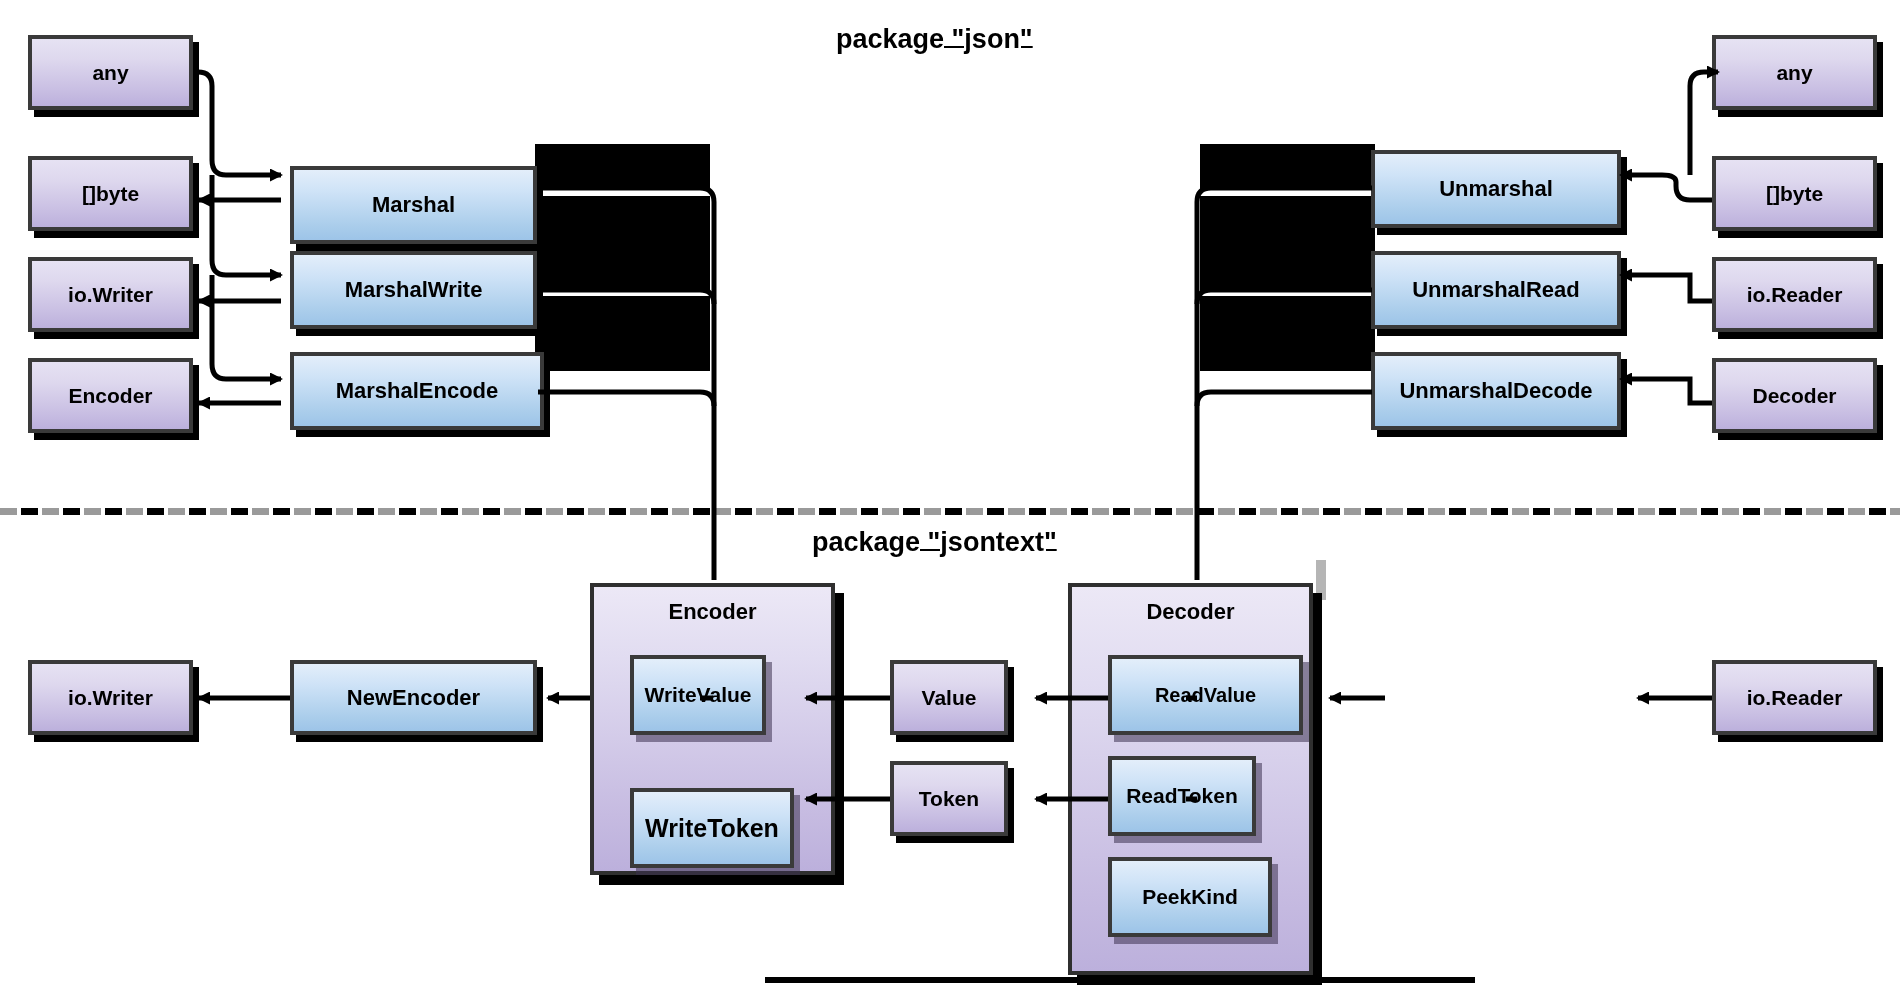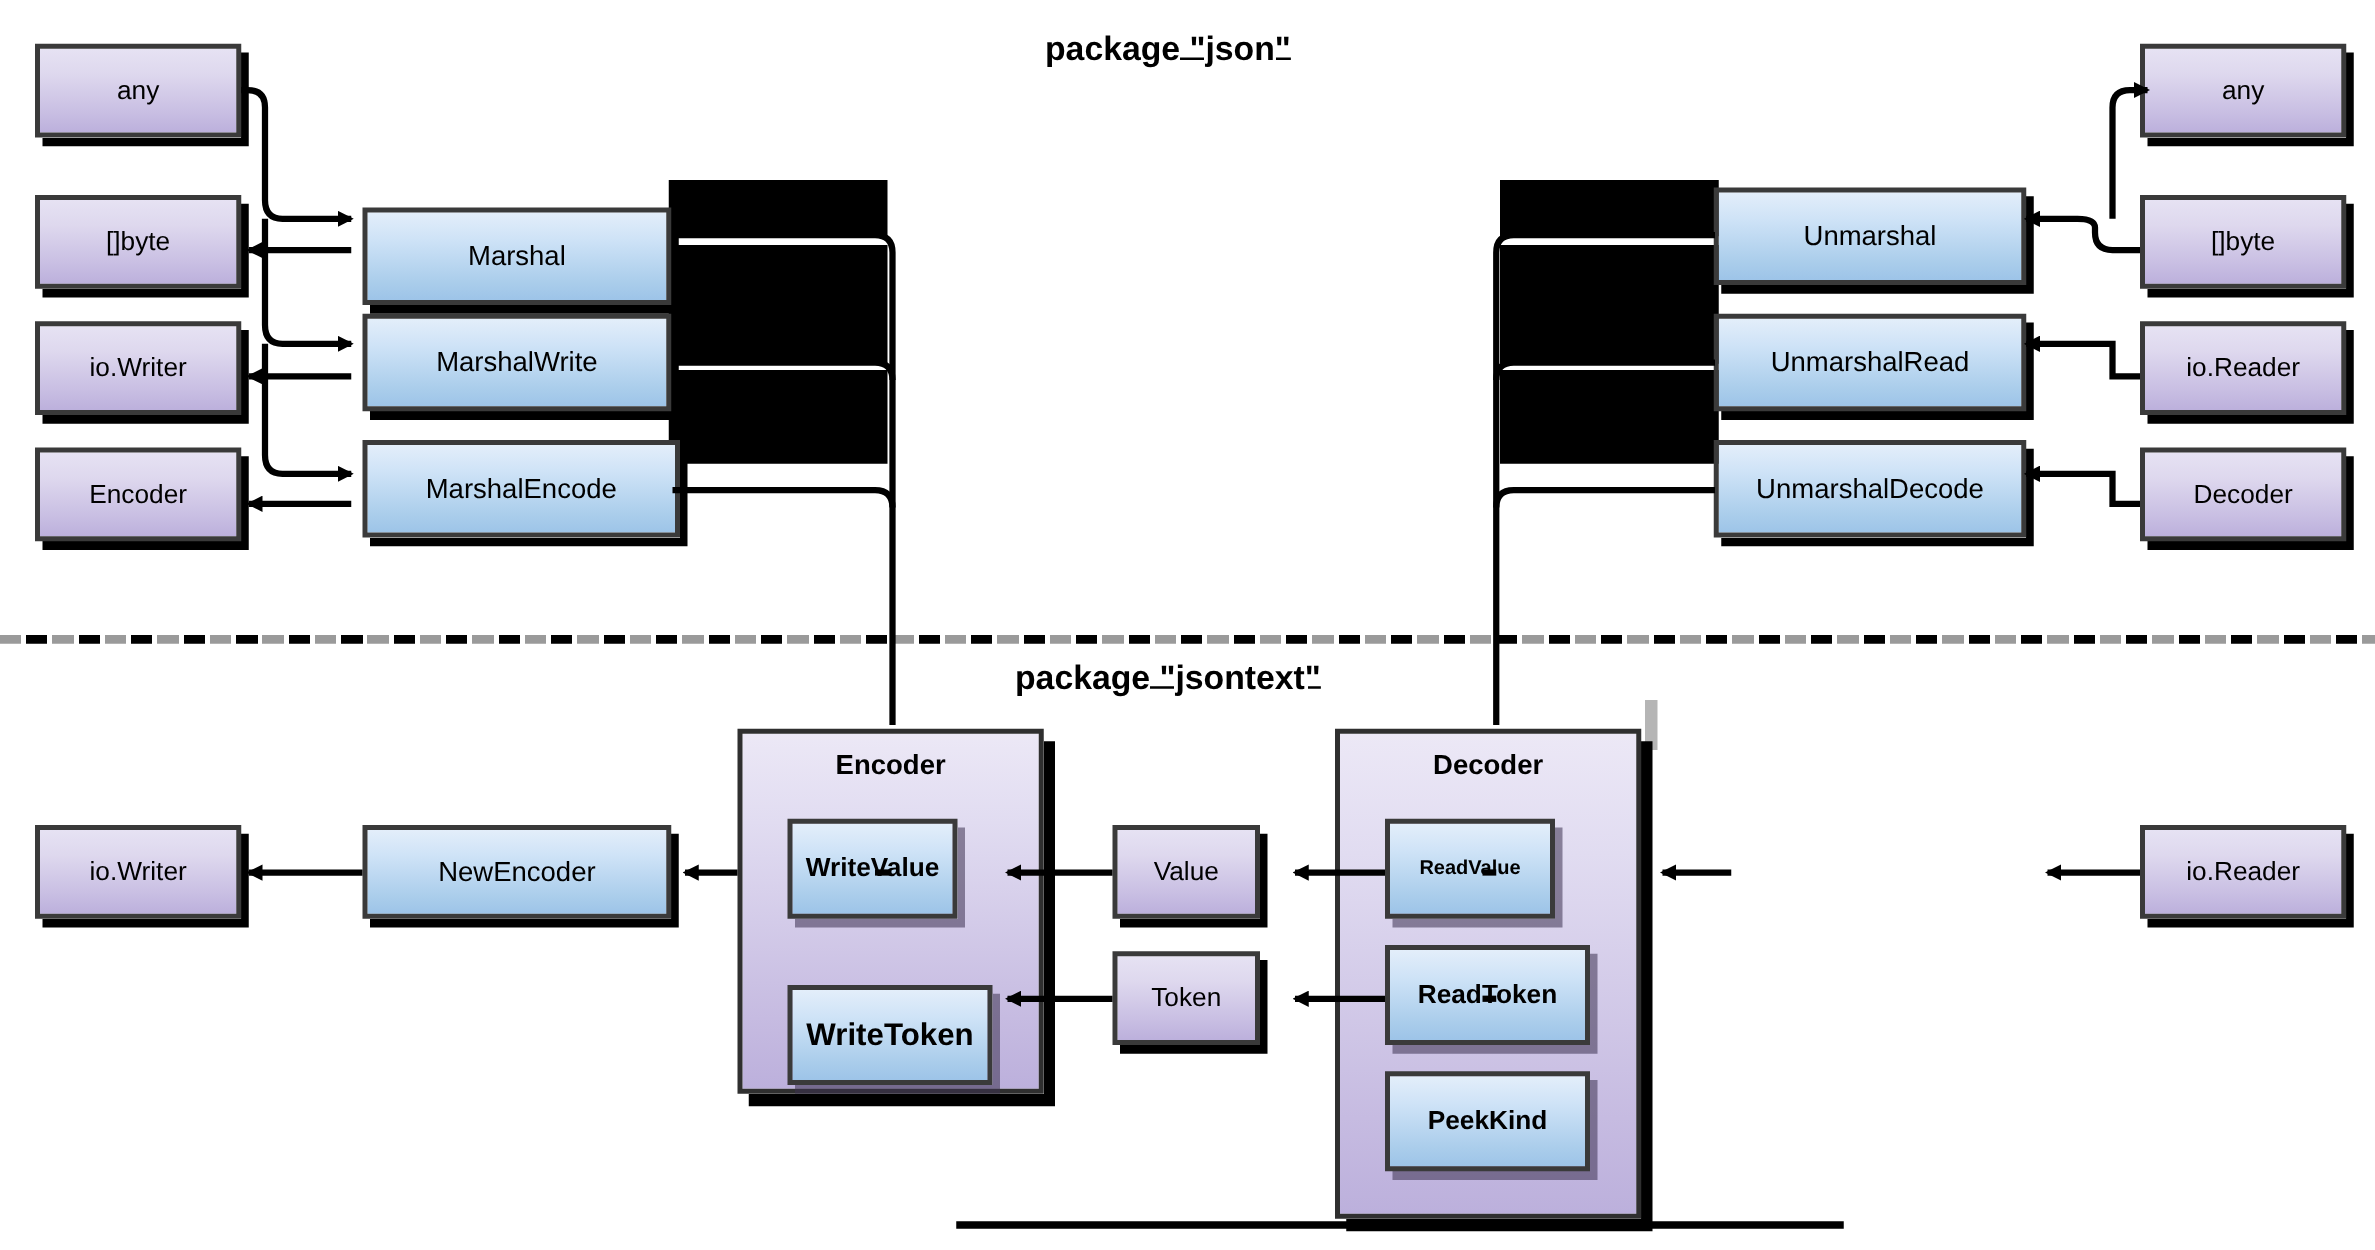--- a/index.html
+++ b/index.html
@@ -3,21 +3,21 @@
 <meta charset="utf-8">
 <style>
   html,body{margin:0;padding:0;background:#fff;}
   body{width:1900px;height:1000px;position:relative;overflow:hidden;
        font-family:"Liberation Sans","DejaVu Sans",sans-serif;}
   #stage{position:absolute;left:0;top:0;width:1900px;height:1000px;}
 
   
   .node{position:absolute;box-sizing:border-box;border:4px solid #3a3a3a;
         display:flex;align-items:center;justify-content:center;
-        font-weight:normal;color:#000;text-align:center;z-index:20;
+        font-weight:bold;color:#000;text-align:center;z-index:20;
         box-shadow:6px 7px 0 0 #000;}
   .type{background:linear-gradient(to bottom,#e6e2f3 0%,#ded8ee 30%,#c9bfe3 75%,#bcb0dc 100%);}
   .func{background:linear-gradient(to bottom,#e3eefa 0%,#cfe3f7 30%,#aacdeb 80%,#9dc4e8 100%);}
   .sub{position:absolute;box-sizing:border-box;border:4px solid #3a3a3a;
        display:flex;align-items:center;justify-content:center;
        font-weight:bold;color:#000;z-index:22;
        background:linear-gradient(to bottom,#e3eefa 0%,#cfe3f7 30%,#aacdeb 80%,#9dc4e8 100%);
        box-shadow:6px 7px 0 0 rgba(60,50,80,.55);}
 
   
@@ -188,24 +188,24 @@
   <div class="node type" style="left:890px;top:660px;width:118px;height:75px;font-size:21px;">
     <span>Value</span>
   </div>
   <div class="node type" style="left:890px;top:761px;width:118px;height:75px;font-size:21px;">
     <span>Token</span>
   </div>
 
   <div class="container" style="left:1068px;top:583px;width:245px;height:392px;">
     <div class="ctitle">Decoder</div>
   </div>
-  <div class="sub" style="left:1108px;top:655px;width:136px;height:80px;font-size:16px;">
+  <div class="sub" style="left:1108px;top:655px;width:195px;height:80px;font-size:20px;">
     <span>ReadValue</span>
   </div>
-  <div class="sub" style="left:1108px;top:756px;width:164px;height:80px;font-size:21px;">
+  <div class="sub" style="left:1108px;top:756px;width:148px;height:80px;font-size:21px;">
     <span>ReadToken</span>
   </div>
   <div class="sub" style="left:1108px;top:857px;width:164px;height:80px;font-size:21px;">
     <span>PeekKind</span>
   </div>
 
 
   <div class="node type" style="left:1712px;top:660px;width:165px;height:75px;font-size:21px;">
     <span>io.Reader</span>
   </div>

